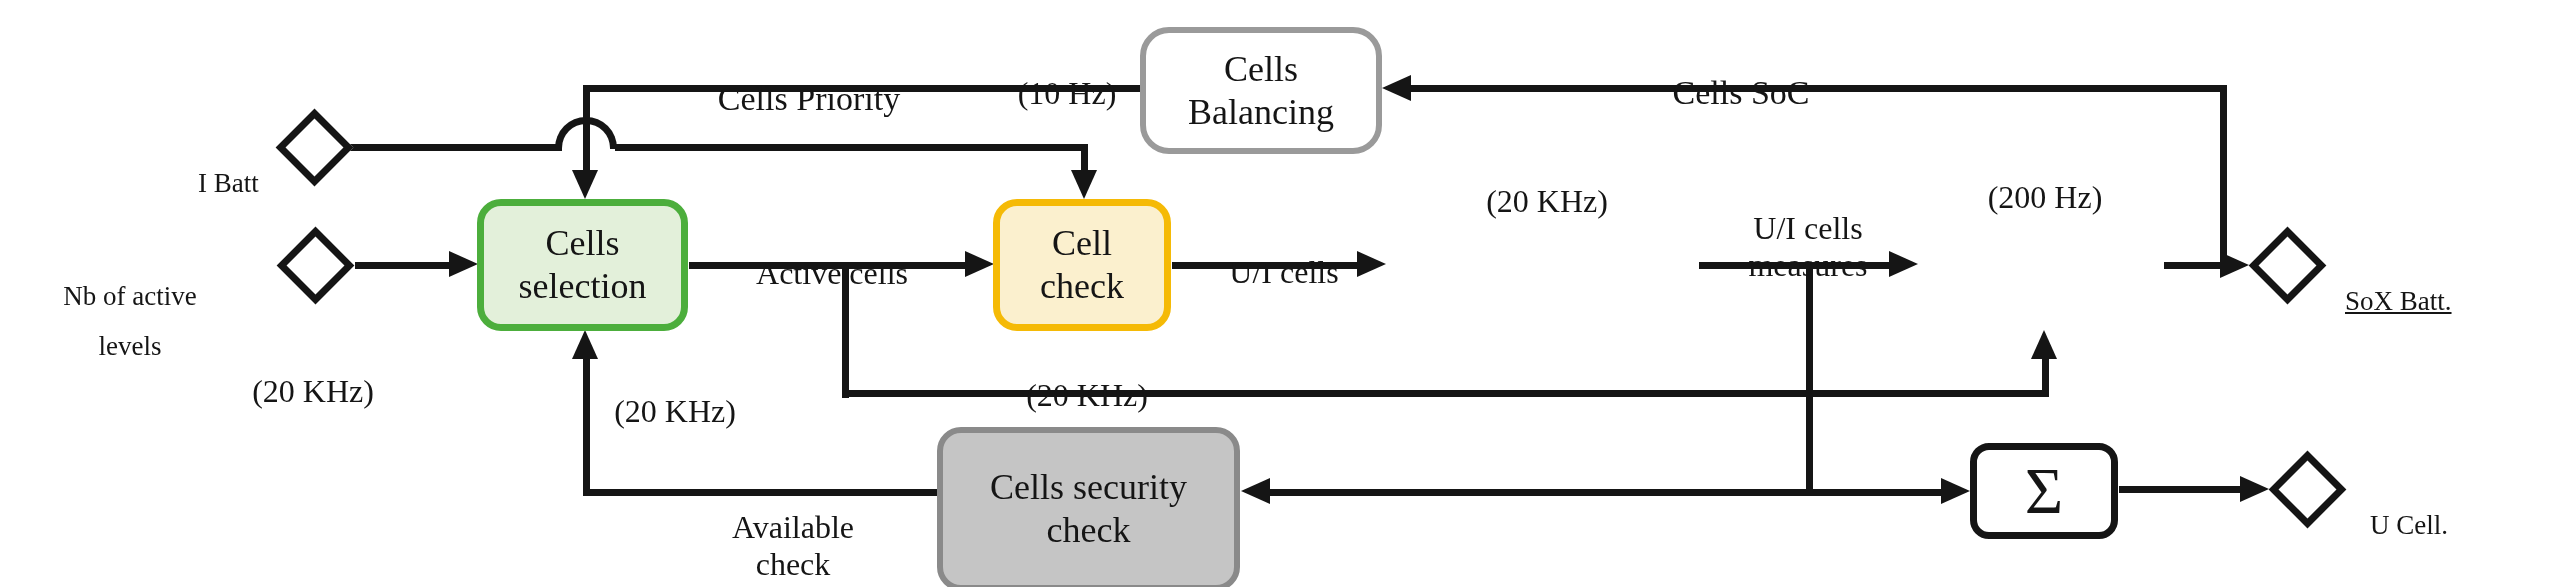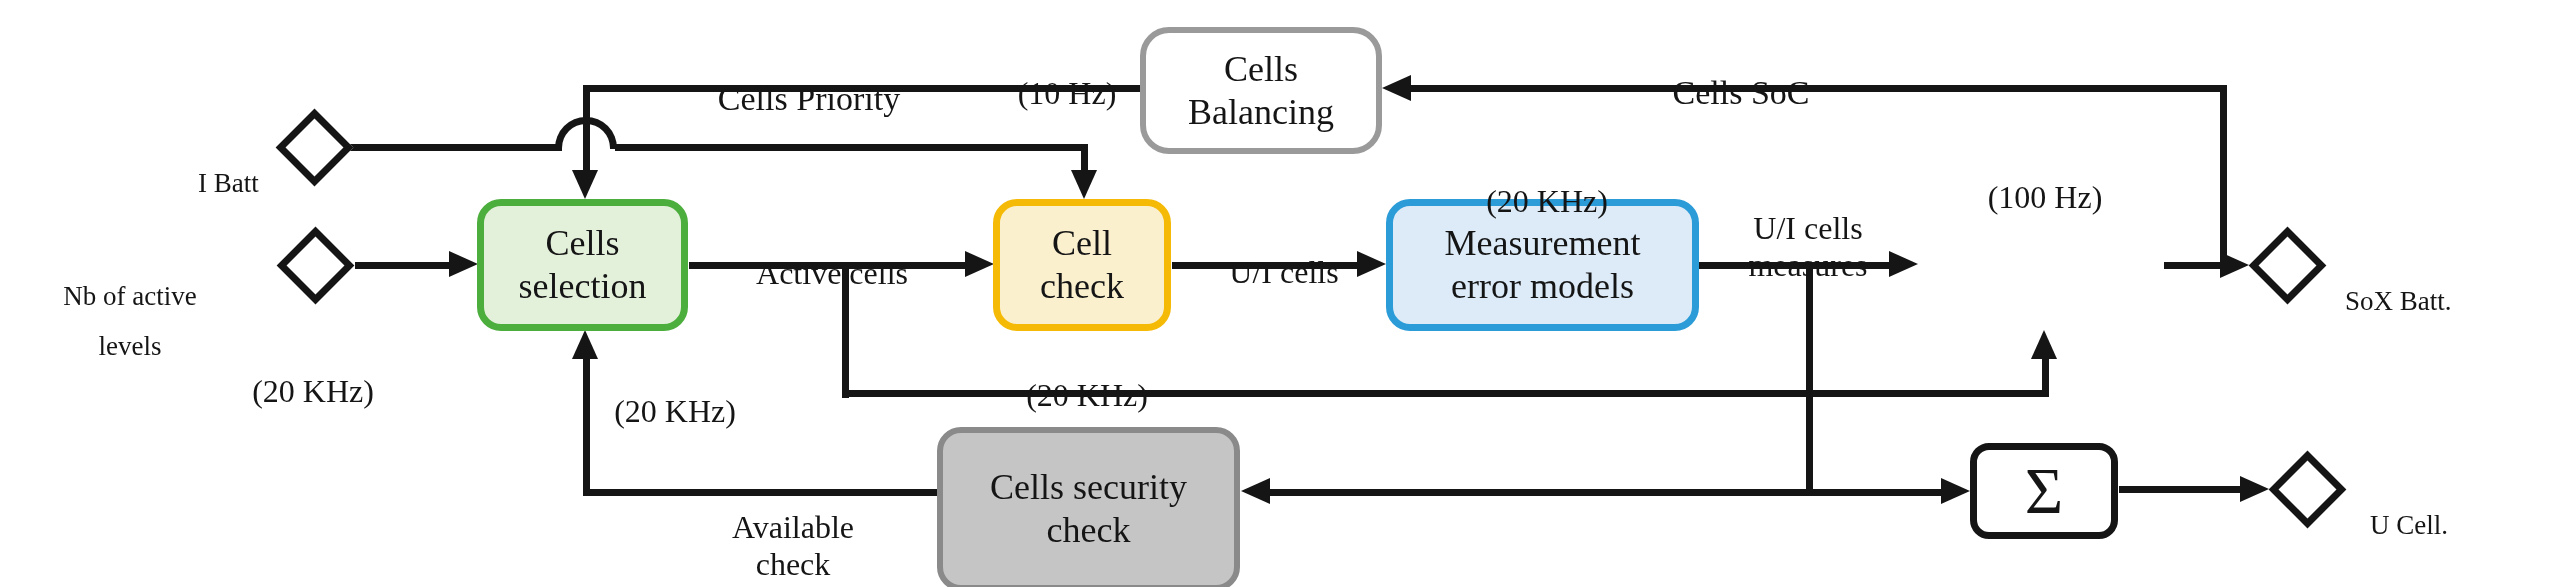--- a/index.html
+++ b/index.html
@@ -96,49 +96,47 @@
   <div class="arr arr-right" style="left:2220px;top:252px;"></div>
   <div class="arr arr-left" style="left:1241px;top:478px;"></div>
   <div class="arr arr-right" style="left:1941px;top:478px;"></div>
   <div class="arr arr-right" style="left:2240px;top:476px;"></div>
   <div class="arr arr-up" style="left:572px;top:330px;"></div>
 
   <div class="block b-green">Cells
 selection</div>
   <div class="block b-yellow">Cell
 check</div>
-  <div class="block b-blue">Measurement
-error models</div>
   <div class="block b-balance">Cells
 Balancing</div>
   <div class="block b-security">Cells security
 check</div>
   <div class="block b-sigma">Σ</div>
 
   <div class="diamond" style="left:287px;top:120px;"></div>
   <div class="diamond" style="left:288px;top:238px;"></div>
   <div class="diamond" style="left:2260px;top:238px;"></div>
   <div class="diamond" style="left:2280px;top:462px;"></div>
 
   <div class="lbl lbl-y f50" style="left:17.7px;top:148px;width:241px;text-align:right;">I Batt</div>
   <div class="lbl lbl-c f50" style="left:130px;top:286px;width:273px;">Nb of active
 levels</div>
-  <div class="lbl lbl-y f50" style="left:2345px;top:266px;text-align:right;">SoX Batt.</div>
+  <div class="lbl lbl-y f50" style="left:2345px;top:266px;text-align:right;text-decoration:underline;">SoX Batt.</div>
   <div class="lbl lbl-y f50" style="left:2370px;top:490px;text-align:left;">U Cell.</div>
 
   <div class="lbl lbl-c f42" style="left:809px;top:63px;">Cells Priority</div>
   <div class="lbl lbl-c f42" style="left:1741px;top:57px;">Cells SoC</div>
   <div class="lbl lbl-c f40" style="left:832px;top:238px;">Active cells</div>
   <div class="lbl lbl-c f40" style="left:1284px;top:237px;">U/I cells</div>
   <div class="lbl lbl-c f40" style="left:1808px;top:212px;">U/I cells
 measures</div>
   <div class="lbl lbl-c f40" style="left:793px;top:511px;">Available
 check</div>
 
   <div class="lbl lbl-c f40" style="left:1067px;top:58px;">(10 Hz)</div>
-  <div class="lbl lbl-c f40" style="left:2045px;top:162px;">(100 Hz)</div>
+  <div class="lbl lbl-c f40" style="left:2045px;top:162px;">(200 Hz)</div>
   <div class="lbl lbl-c f40" style="left:313px;top:356px;">(20 KHz)</div>
   <div class="lbl lbl-c f40" style="left:675px;top:376px;">(20 KHz)</div>
   <div class="lbl lbl-c f40" style="left:1087px;top:360px;">(20 KHz)</div>
   <div class="lbl lbl-c f40" style="left:1547px;top:166px;">(20 KHz)</div>
 
 </div>
 
 
 </body></html>

